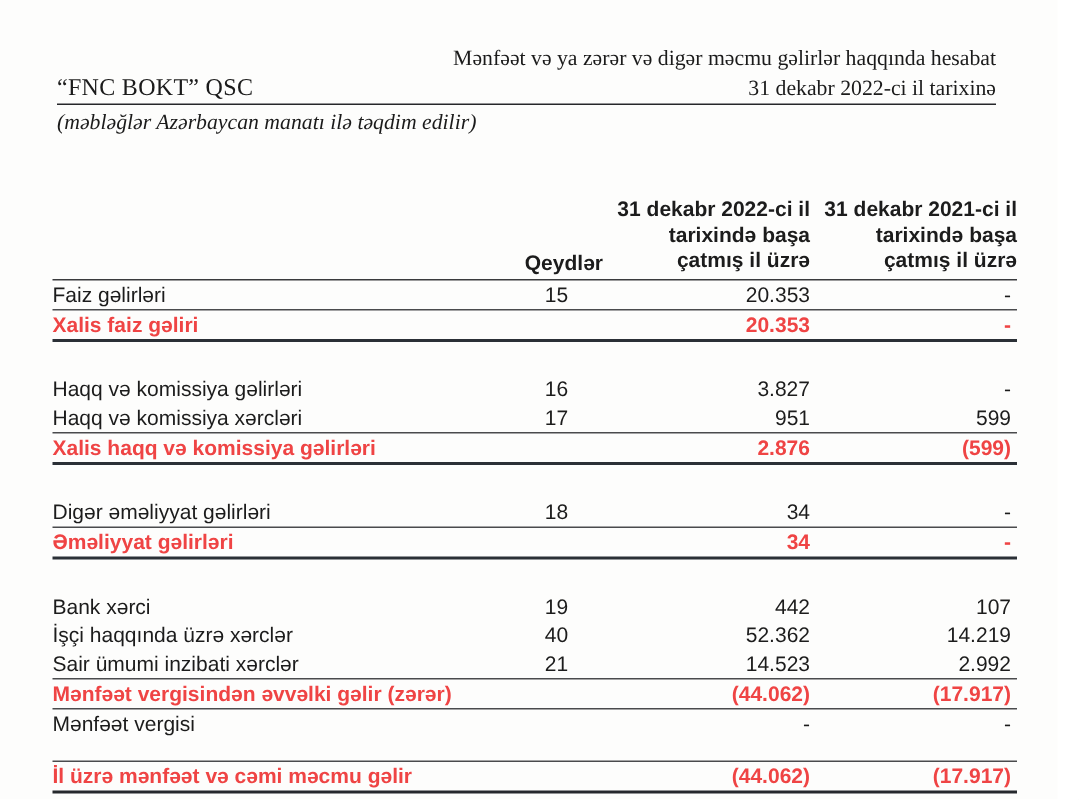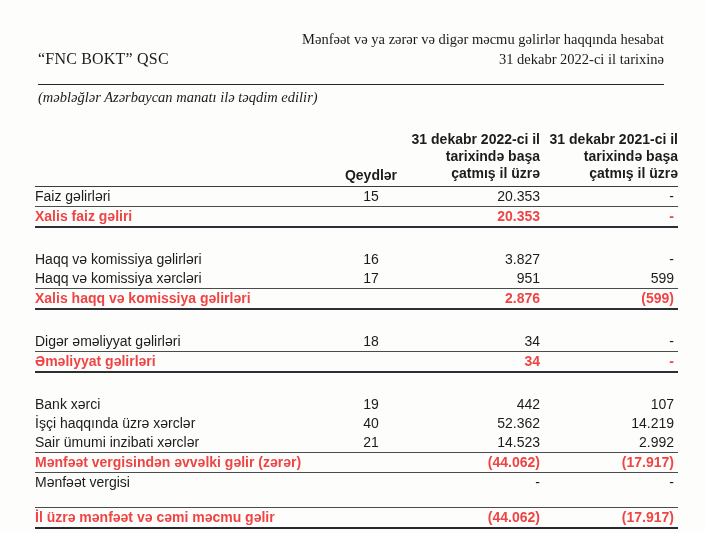--- a/index.html
+++ b/index.html
@@ -14,40 +14,40 @@
 
   
   .doc-header {
     position:absolute; left:38px; right:41px; top:30px;
     font-family:"Liberation Serif","DejaVu Serif",serif;
   }
   .report-title { text-align:right; font-size:14.5px; line-height:1.25; }
   .company-row {
     display:flex; justify-content:space-between; align-items:flex-end;
     border-bottom:1.6px solid #26272a;
-    padding-bottom:16px; margin-top:2px;
+    padding-bottom:1px; margin-top:2px;
   }
   .company-name { font-size:16px; letter-spacing:0.2px; }
   .report-date { font-size:14.5px; }
   .currency-note { font-style:italic; font-size:14.5px; margin-top:4px; }
 
   
   table.fin-table {
     position:absolute; left:35px; top:125px;
     width:643px;
     border-collapse:collapse; table-layout:fixed;
     font-size:14px; color:#1c1c1c;
   }
   .fin-table th, .fin-table td { padding:1.5px 0; vertical-align:bottom; }
   .fin-table thead th {
     font-weight:bold; height:56px;
     padding-bottom:3px;
     border-bottom:1.4px solid #3a3b3d;
   }
-  .notes-head { text-align:center; }
+  .notes-head { text-align:right; }
   .period-head { text-align:right; }
   .period-head .wrap { max-width:134px; margin-left:auto; line-height:1.22; text-align:right; }
   .label-cell { padding-left:7px; text-align:left; }
   .note-cell  { text-align:center; }
   .val-cell   { text-align:right; padding-right:2px; }
   .val-cell.y2021 { padding-right:4px; }
 
   tr.bold td { font-weight:bold; color:#ef4444; }
   tr.b1 td { border-bottom:1.4px solid #4a4b4d; }
   tr.b2 td { border-bottom:2.2px solid #2b3036; }

